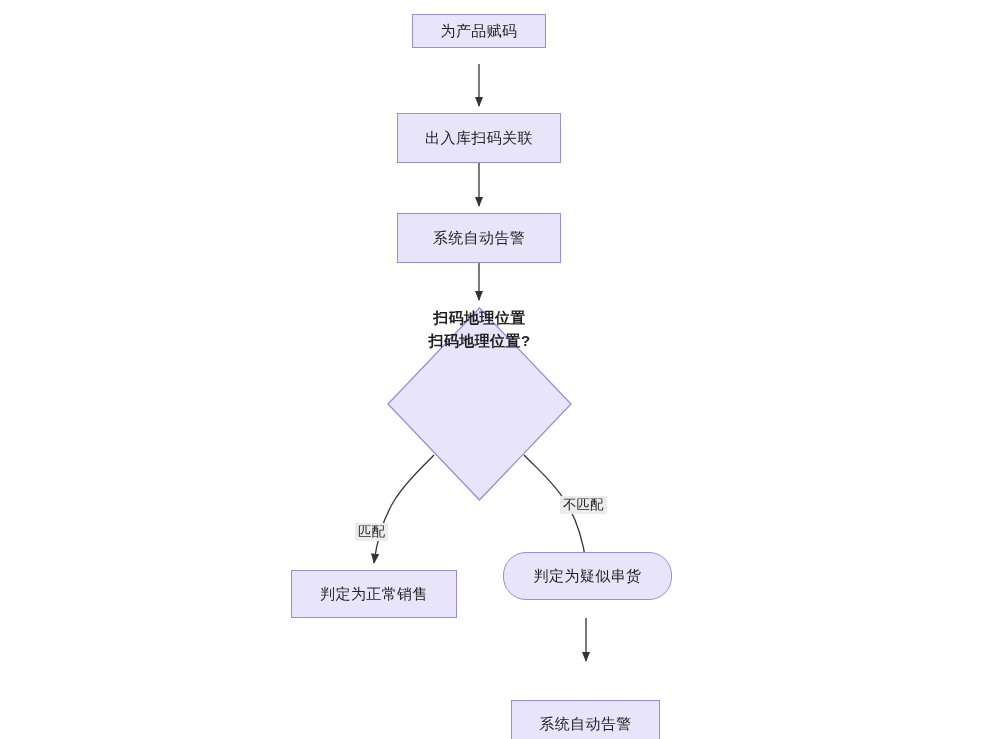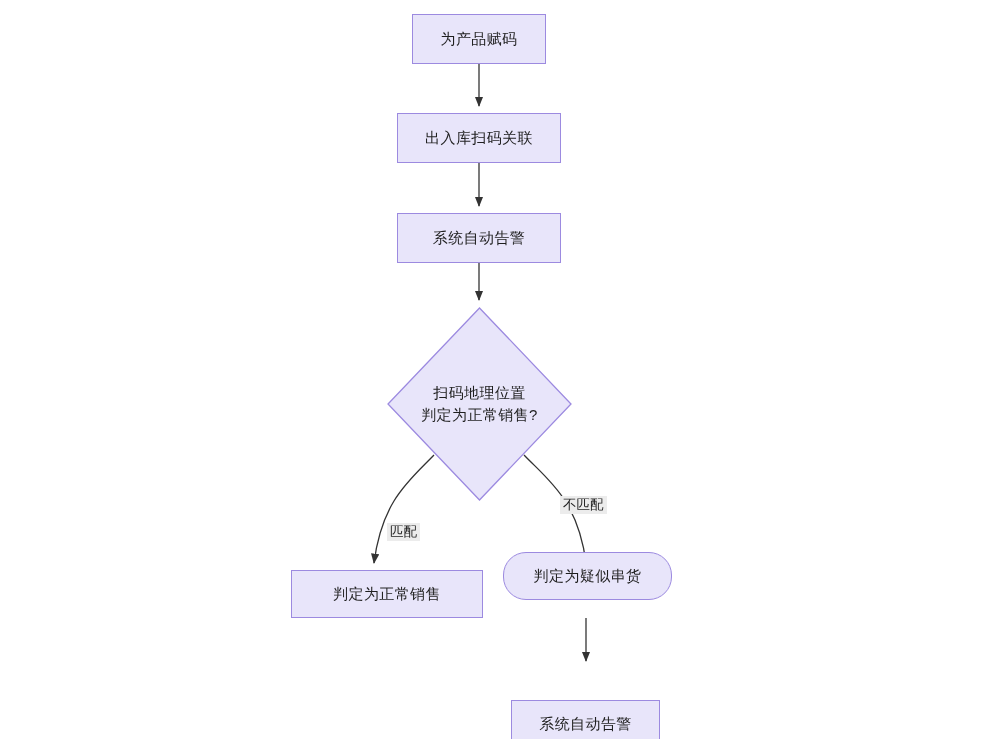--- a/index.html
+++ b/index.html
@@ -32,22 +32,22 @@
     color: #1f1f1f;
     font-size: 15px;
     line-height: 1.35;
     letter-spacing: 0.4px;
     white-space: nowrap;
     user-select: none;
   }
   .diamond-wrap {
     position: absolute;
     display: flex;
-    align-items: center;
     justify-content: center;
+    font-weight: bold;
   }
   .diamond-shape {
     position: absolute;
     left: 0; top: 0;
     width: 100%; height: 100%;
   }
   .diamond-label {
     position: relative;
     z-index: 2;
     text-align: center;
@@ -84,51 +84,51 @@
 
   <path d="M479,262 L479,300" stroke="#333333" stroke-width="1.3" fill="none" marker-end="url(#arrowhead)"></path>
 
   <path d="M434,455 C410,480 382,500 374,563" stroke="#333333" stroke-width="1.3" fill="none" marker-end="url(#arrowhead)"></path>
 
   <path d="M524,455 C548,480 578,500 586,563" stroke="#333333" stroke-width="1.3" fill="none" marker-end="url(#arrowhead)"></path>
 
   <path d="M586,618 L586,661" stroke="#333333" stroke-width="1.3" fill="none" marker-end="url(#arrowhead)"></path>
 </svg>
 
-<div class="node" style="left:412px; top:14px; width:134px; height:50px;">
+<div class="node" style="left:412px; top:14px; width:134px; height:34px;">
   <span>为产品赋码</span>
 </div>
 
 <div class="node" style="left:397px; top:113px; width:164px; height:50px;text-align:right;">
   <span>出入库扫码关联</span>
 </div>
 
 <div class="node" style="left:397px; top:213px; width:164px; height:50px;">
   <span>系统自动告警</span>
 </div>
 
 <div class="diamond-wrap" style="left:387px; top:307px; width:185px; height:194px;">
   <svg class="diamond-shape" viewBox="0 0 185 194" preserveAspectRatio="none">
     <polygon points="92.5,1 184,97 92.5,193 1,97" fill="#e8e5fa" stroke="#9c8ae0" stroke-width="1.3"></polygon>
   </svg>
   <div class="diamond-label">
     <div>扫码地理位置</div>
-    <div>判定为正常销售?</div>
+    <div>扫码地理位置?</div>
   </div>
 </div>
 
-<div class="edge-label" style="left:355px; top:523px;margin-left:32px;">
+<div class="edge-label" style="left:355px; top:523px;">
   <span>匹配</span>
 </div>
 
 <div class="edge-label" style="left:560px; top:496px;">
   <span>不匹配</span>
 </div>
 
-<div class="node" style="left:291px; top:570px; width:192px; height:48px;font-family:Liberation Serif, serif;">
+<div class="node" style="left:291px; top:570px; width:166px; height:48px;font-family:Liberation Serif, serif;">
   <span>判定为正常销售</span>
 </div>
 
 <div class="node" style="left:503px; top:552px; width:169px; height:48px;border-radius:23px;">
   <span>判定为疑似串货</span>
 </div>
 
 <div class="node" style="left:511px; top:668px; width:149px; height:49px;margin-top:32px;">
   <span>系统自动告警</span>
 </div>

